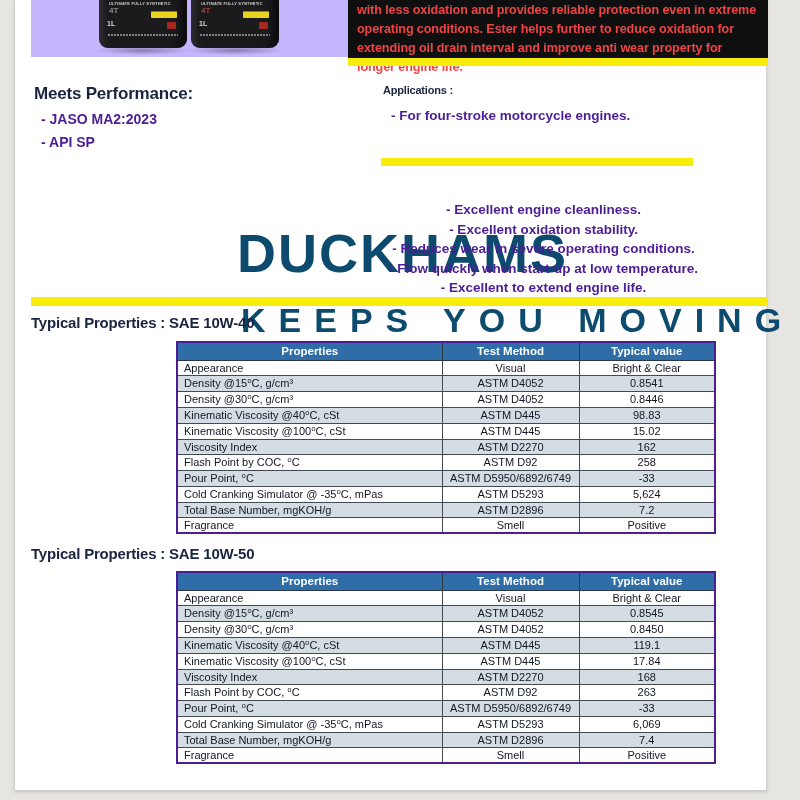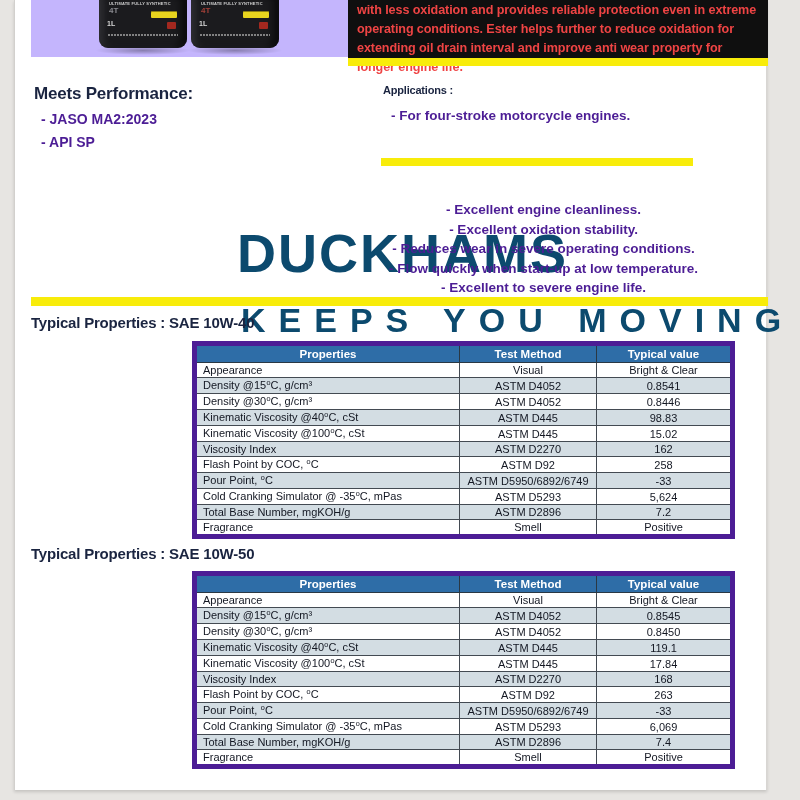--- a/index.html
+++ b/index.html
@@ -92,21 +92,21 @@
     background:var(--table-header-blue); color:#ffffff;
     font-size:11.5px; font-weight:bold; padding:2px 4px;
     border:1px solid #2a3844; height:18px;
   }
   table.props td {
     border:1px solid #434a52; padding:1px 6px; height:15px;
     text-align:center; background:#ffffff;
   }
   table.props td:first-child { text-align:left; }
   table.props tbody tr:nth-child(even) td { background:var(--row-shade); }
-  table.props { border:5px solid #4c1d95;margin-left:16px; }
+  table.props { border:2px solid #4c1d95; }
 </style>
 </head>
 <body>
 
 <div class="page">
 
   <div class="watermark wm1">DUCKHAMS</div>
   <div class="watermark wm2">KEEPS YOU MOVING</div>
 
   <div class="product-panel">
@@ -144,21 +144,21 @@
       <div class="list-item">- For four-stroke motorcycle engines.</div>
     </div>
 
   <div class="ybar bar2"></div>
 
   <div class="sec-list list-feat">
       <div class="list-item">- Excellent engine cleanliness.</div>
       <div class="list-item">- Excellent oxidation stability.</div>
       <div class="list-item">- Reduces wear in severe operating conditions.</div>
       <div class="list-item">- Flow quickly when start-up at low temperature.</div>
-      <div class="list-item">- Excellent to severe engine life.</div>
+      <div class="list-item">- Excellent to extend engine life.</div>
     </div>
 
   <div class="ybar bar3"></div>
 
   <div class="tbl-title t1-title">Typical Properties : SAE 10W-40</div>
   <table class="props t1">
     <colgroup>
         <col class="c1">
         <col class="c2">
         <col class="c3">

